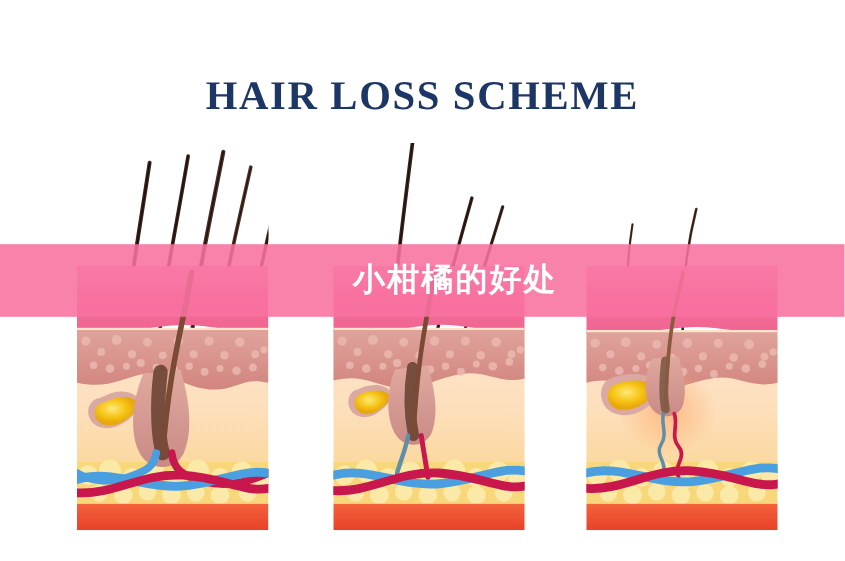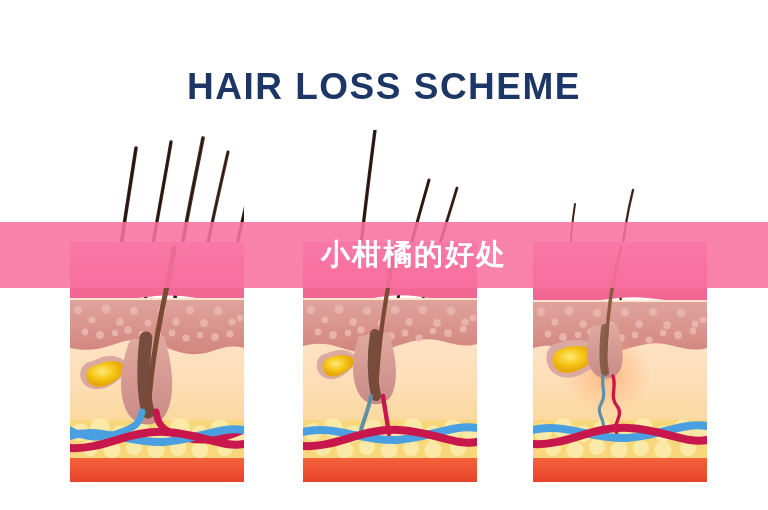--- a/index.html
+++ b/index.html
@@ -14,21 +14,21 @@
     background: #ffffff;
     overflow: hidden;
     font-family: "Liberation Sans", sans-serif;
   }
   #title {
     position: absolute;
     left: 0;
     top: 66px;
     width: 768px;
     text-align: center;
-    font-family: Liberation Sans, sans-serif;
+    font-family: Liberation Serif, serif;
     font-weight: bold;
     font-size: 37px;
     letter-spacing: 1.5px;
     color: #1c3665;
     white-space: nowrap;
     user-select: none;
   }
   .panel {
     position: absolute;
     top: 130px;

